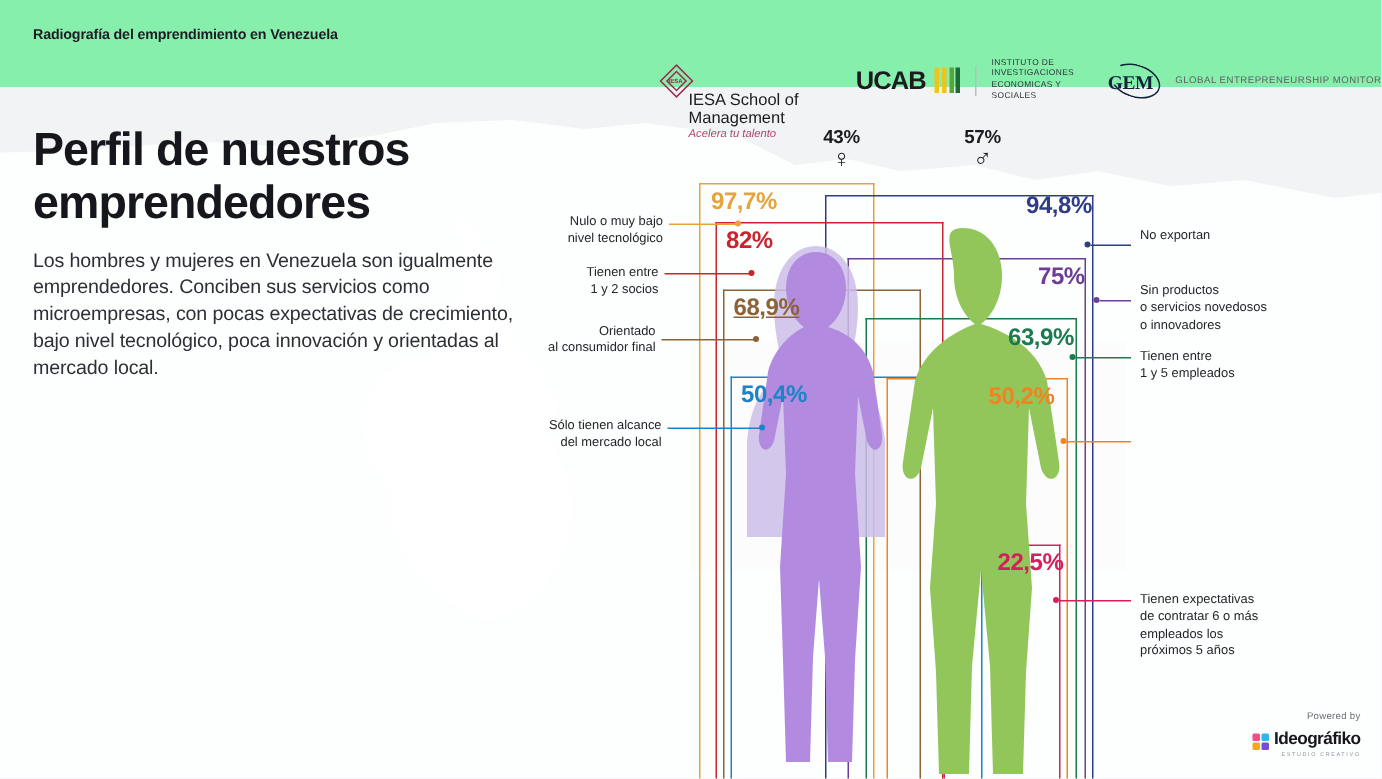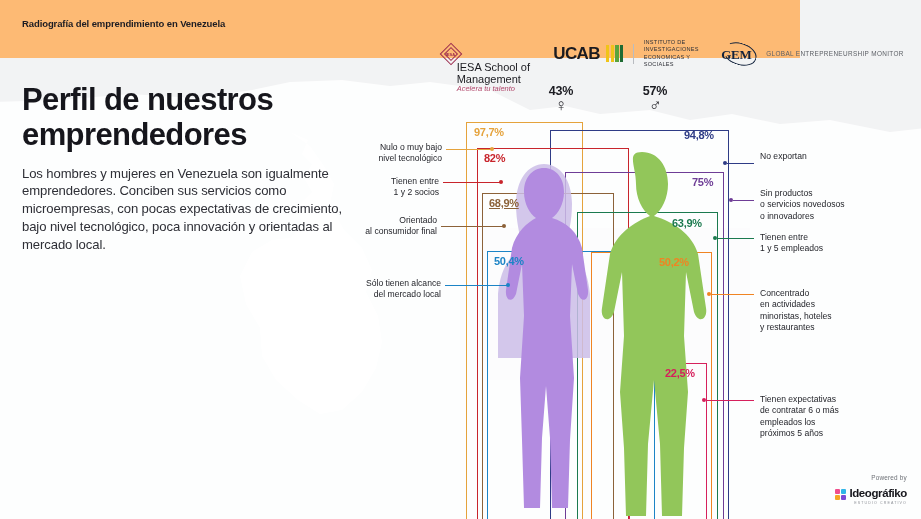--- a/index.html
+++ b/index.html
@@ -9,22 +9,22 @@
     font-family: "Liberation Sans", sans-serif;
     position: relative;
   }
 
   
   .bg-map { position: absolute; inset: 0; overflow: hidden; pointer-events: none; }
   .bg-map svg { position: absolute; left: -10px; top: 80px; width: 990px; height: 470px; }
 
   
   .topbar {
-    position: absolute; left: 0; top: 0; width: 800px; height: 58px;
-    background: #fdba74;
+    position: absolute; left: 0; top: 0; width: 921px; height: 58px;
+    background: #86efac;
   }
   .topbar-title {
     position: absolute; left: 22px; top: 18px;
     font-size: 9.5px; font-weight: bold; color: #1c1c23;
     letter-spacing: -0.1px;
   }
 
   
   .logos { position: absolute; left: 440px; top: 14px; display: flex; align-items: center; gap: 22px; }
 
@@ -94,21 +94,21 @@
   .gender { position: absolute; text-align: center; width: 60px; }
   .gender .pct { font-size: 12.5px; font-weight: bold; color: #1b1b21; letter-spacing: -0.2px; }
   .gender .sym { font-size: 17px; color: #1b1b21; line-height: 1; margin-top: -1px; }
 
   
   .figs { position: absolute; left: 470px; top: 148px; width: 260px; height: 371px; }
   .figs svg { width: 100%; height: 100%; display: block; }
 
   
   .vlabel {
-    position: absolute; font-size: 11px; font-weight: bold;
+    position: absolute; font-size: 16px; font-weight: bold;
     letter-spacing: -0.3px; white-space: nowrap;
   }
 
   
   .callout { position: absolute; font-size: 8.6px; color: #24252b; line-height: 1.32; white-space: nowrap; }
   .callout.left { text-align: right; }
   .callout.right { text-align: left; }
 
   .leader { position: absolute; height: 1.1px; }
   .dot { position: absolute; width: 4.4px; height: 4.4px; border-radius: 50%; }
@@ -313,26 +313,20 @@
     <span>Sin productos</span><br>
     <span>o servicios novedosos</span><br>
     <span>o innovadores</span>
   </div>
 
   <div class="callout right" style="left:760px; top:232px;">
     <span>Tienen entre</span><br>
     <span>1 y 5 empleados</span>
   </div>
 
-  <div class="callout right" style="left:760px; top:288px;">
-    <span>Concentrado</span><br>
-    <span>en actividades</span><br>
-    <span>minoristas, hoteles</span><br>
-    <span>y restaurantes</span>
-  </div>
 
   <div class="callout right" style="left:760px; top:394px;">
     <span>Tienen expectativas</span><br>
     <span>de contratar 6 o más</span><br>
     <span>empleados los</span><br>
     <span>próximos 5 años</span>
   </div>
 
 </div>
 

